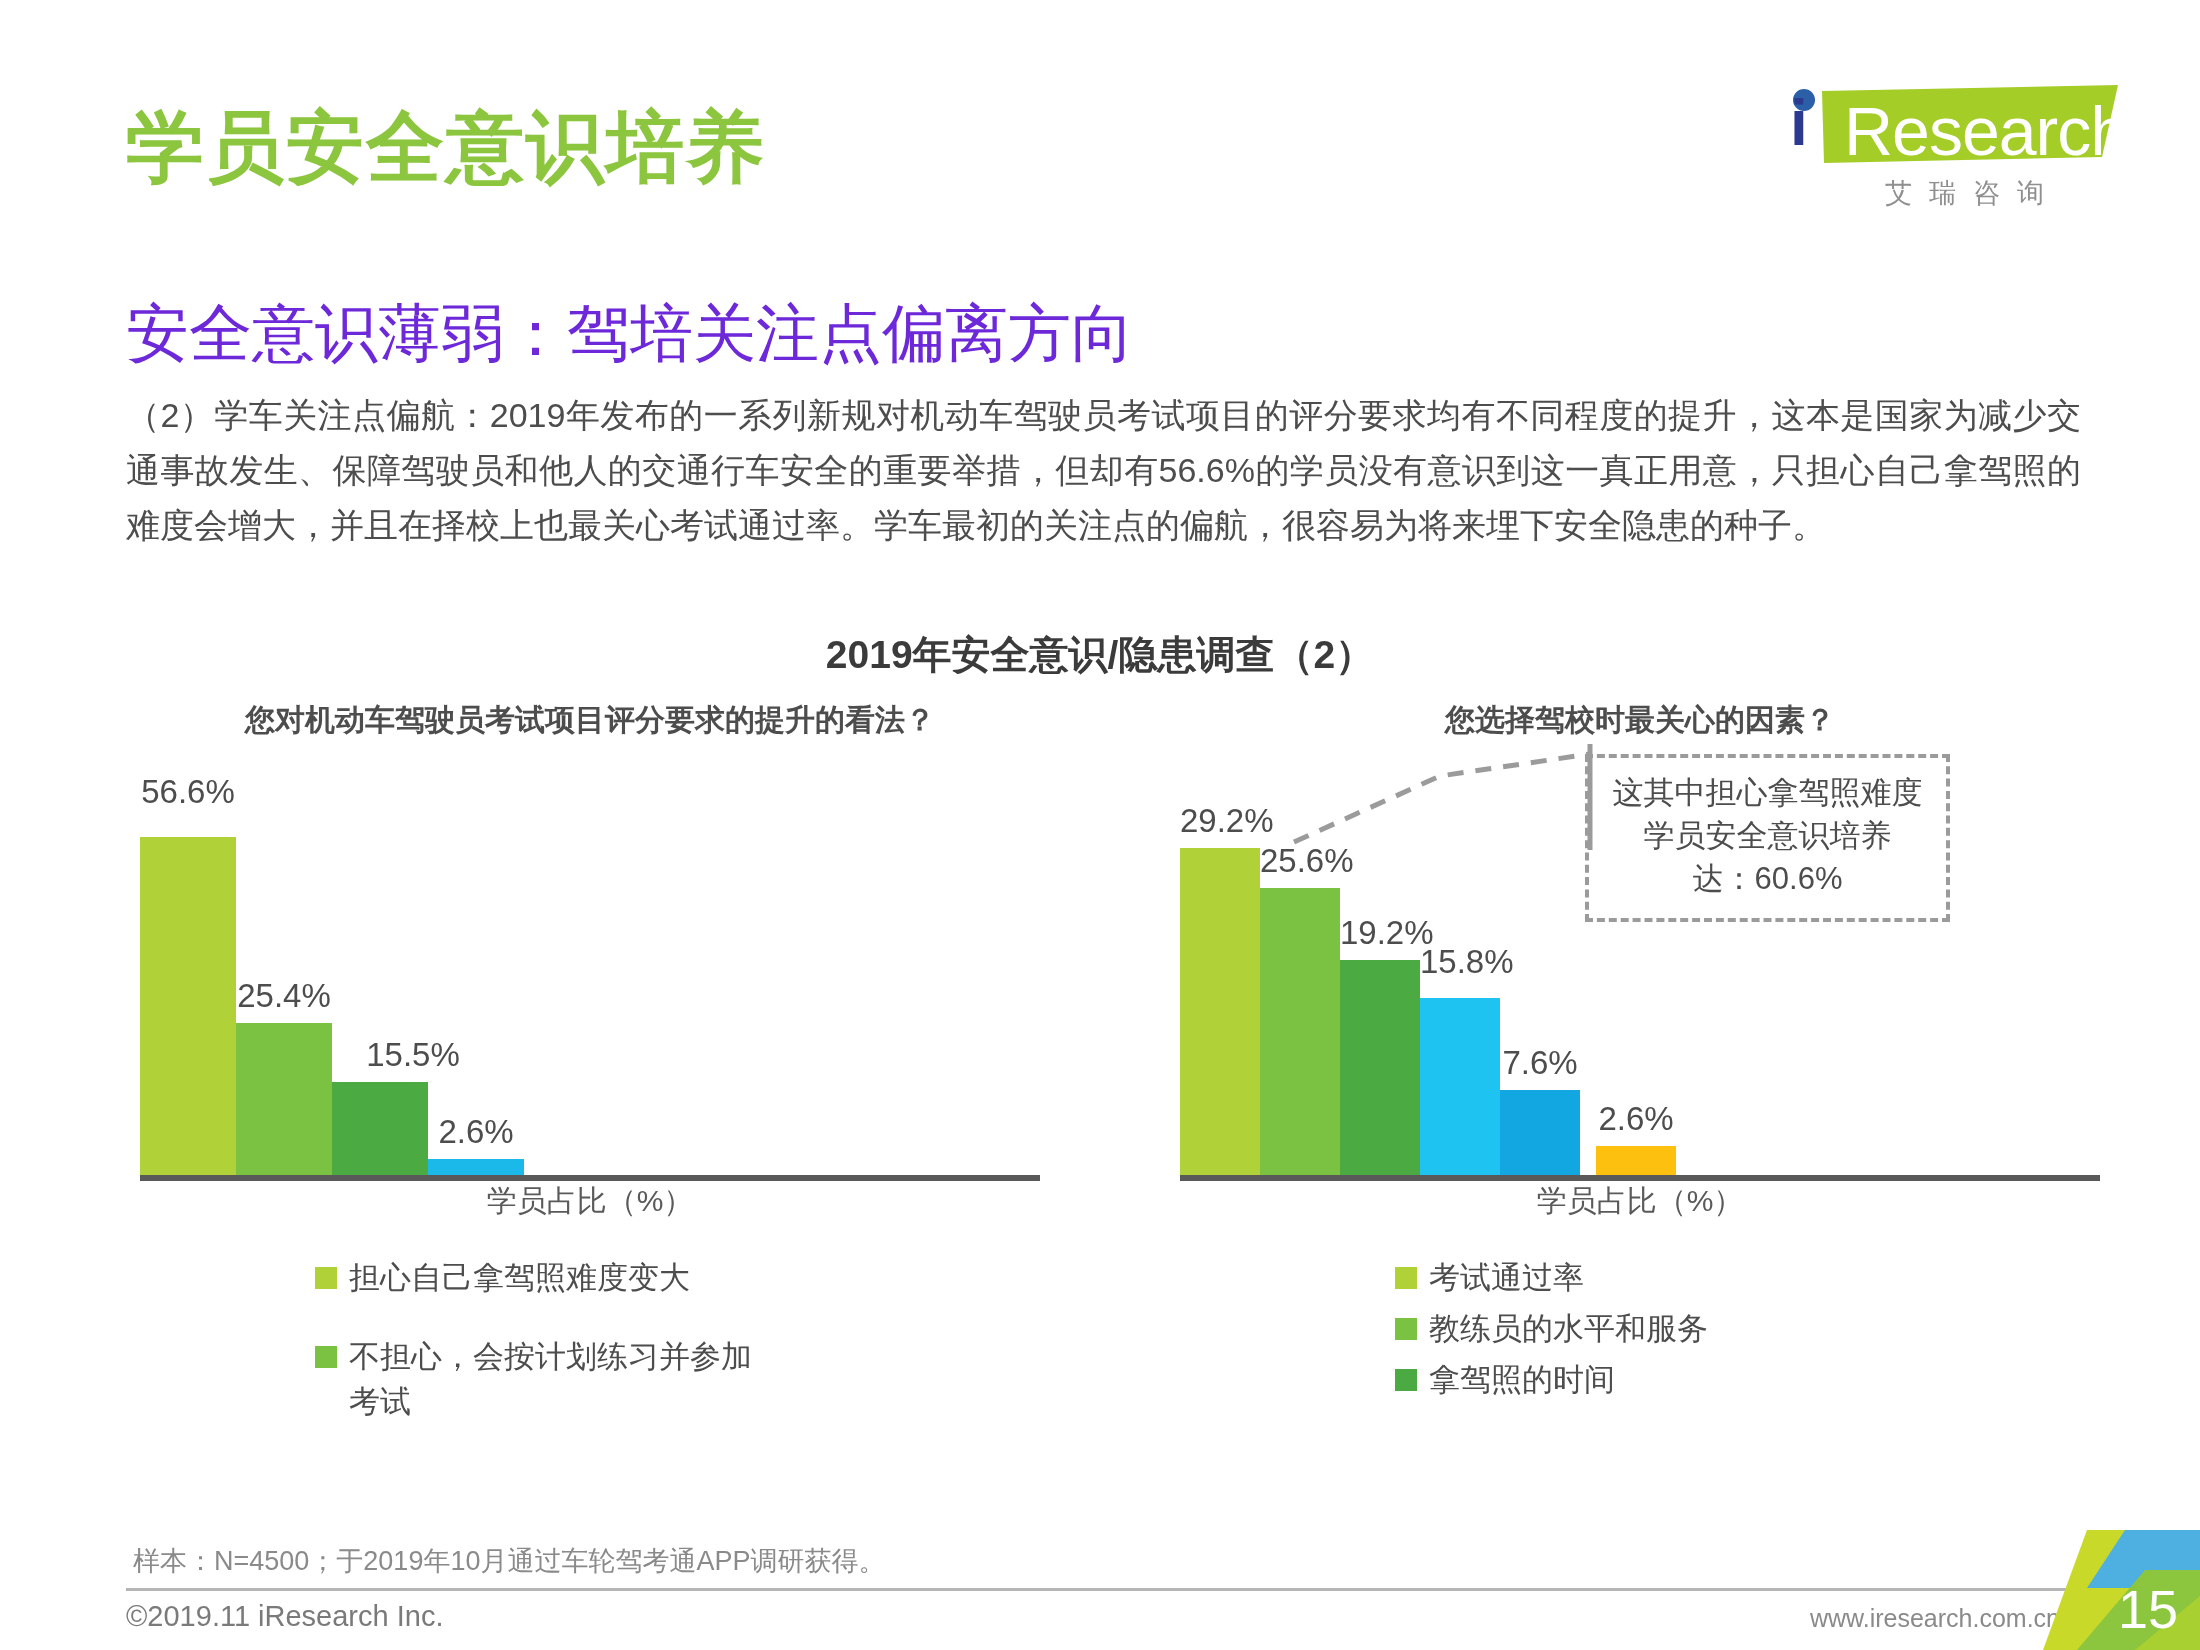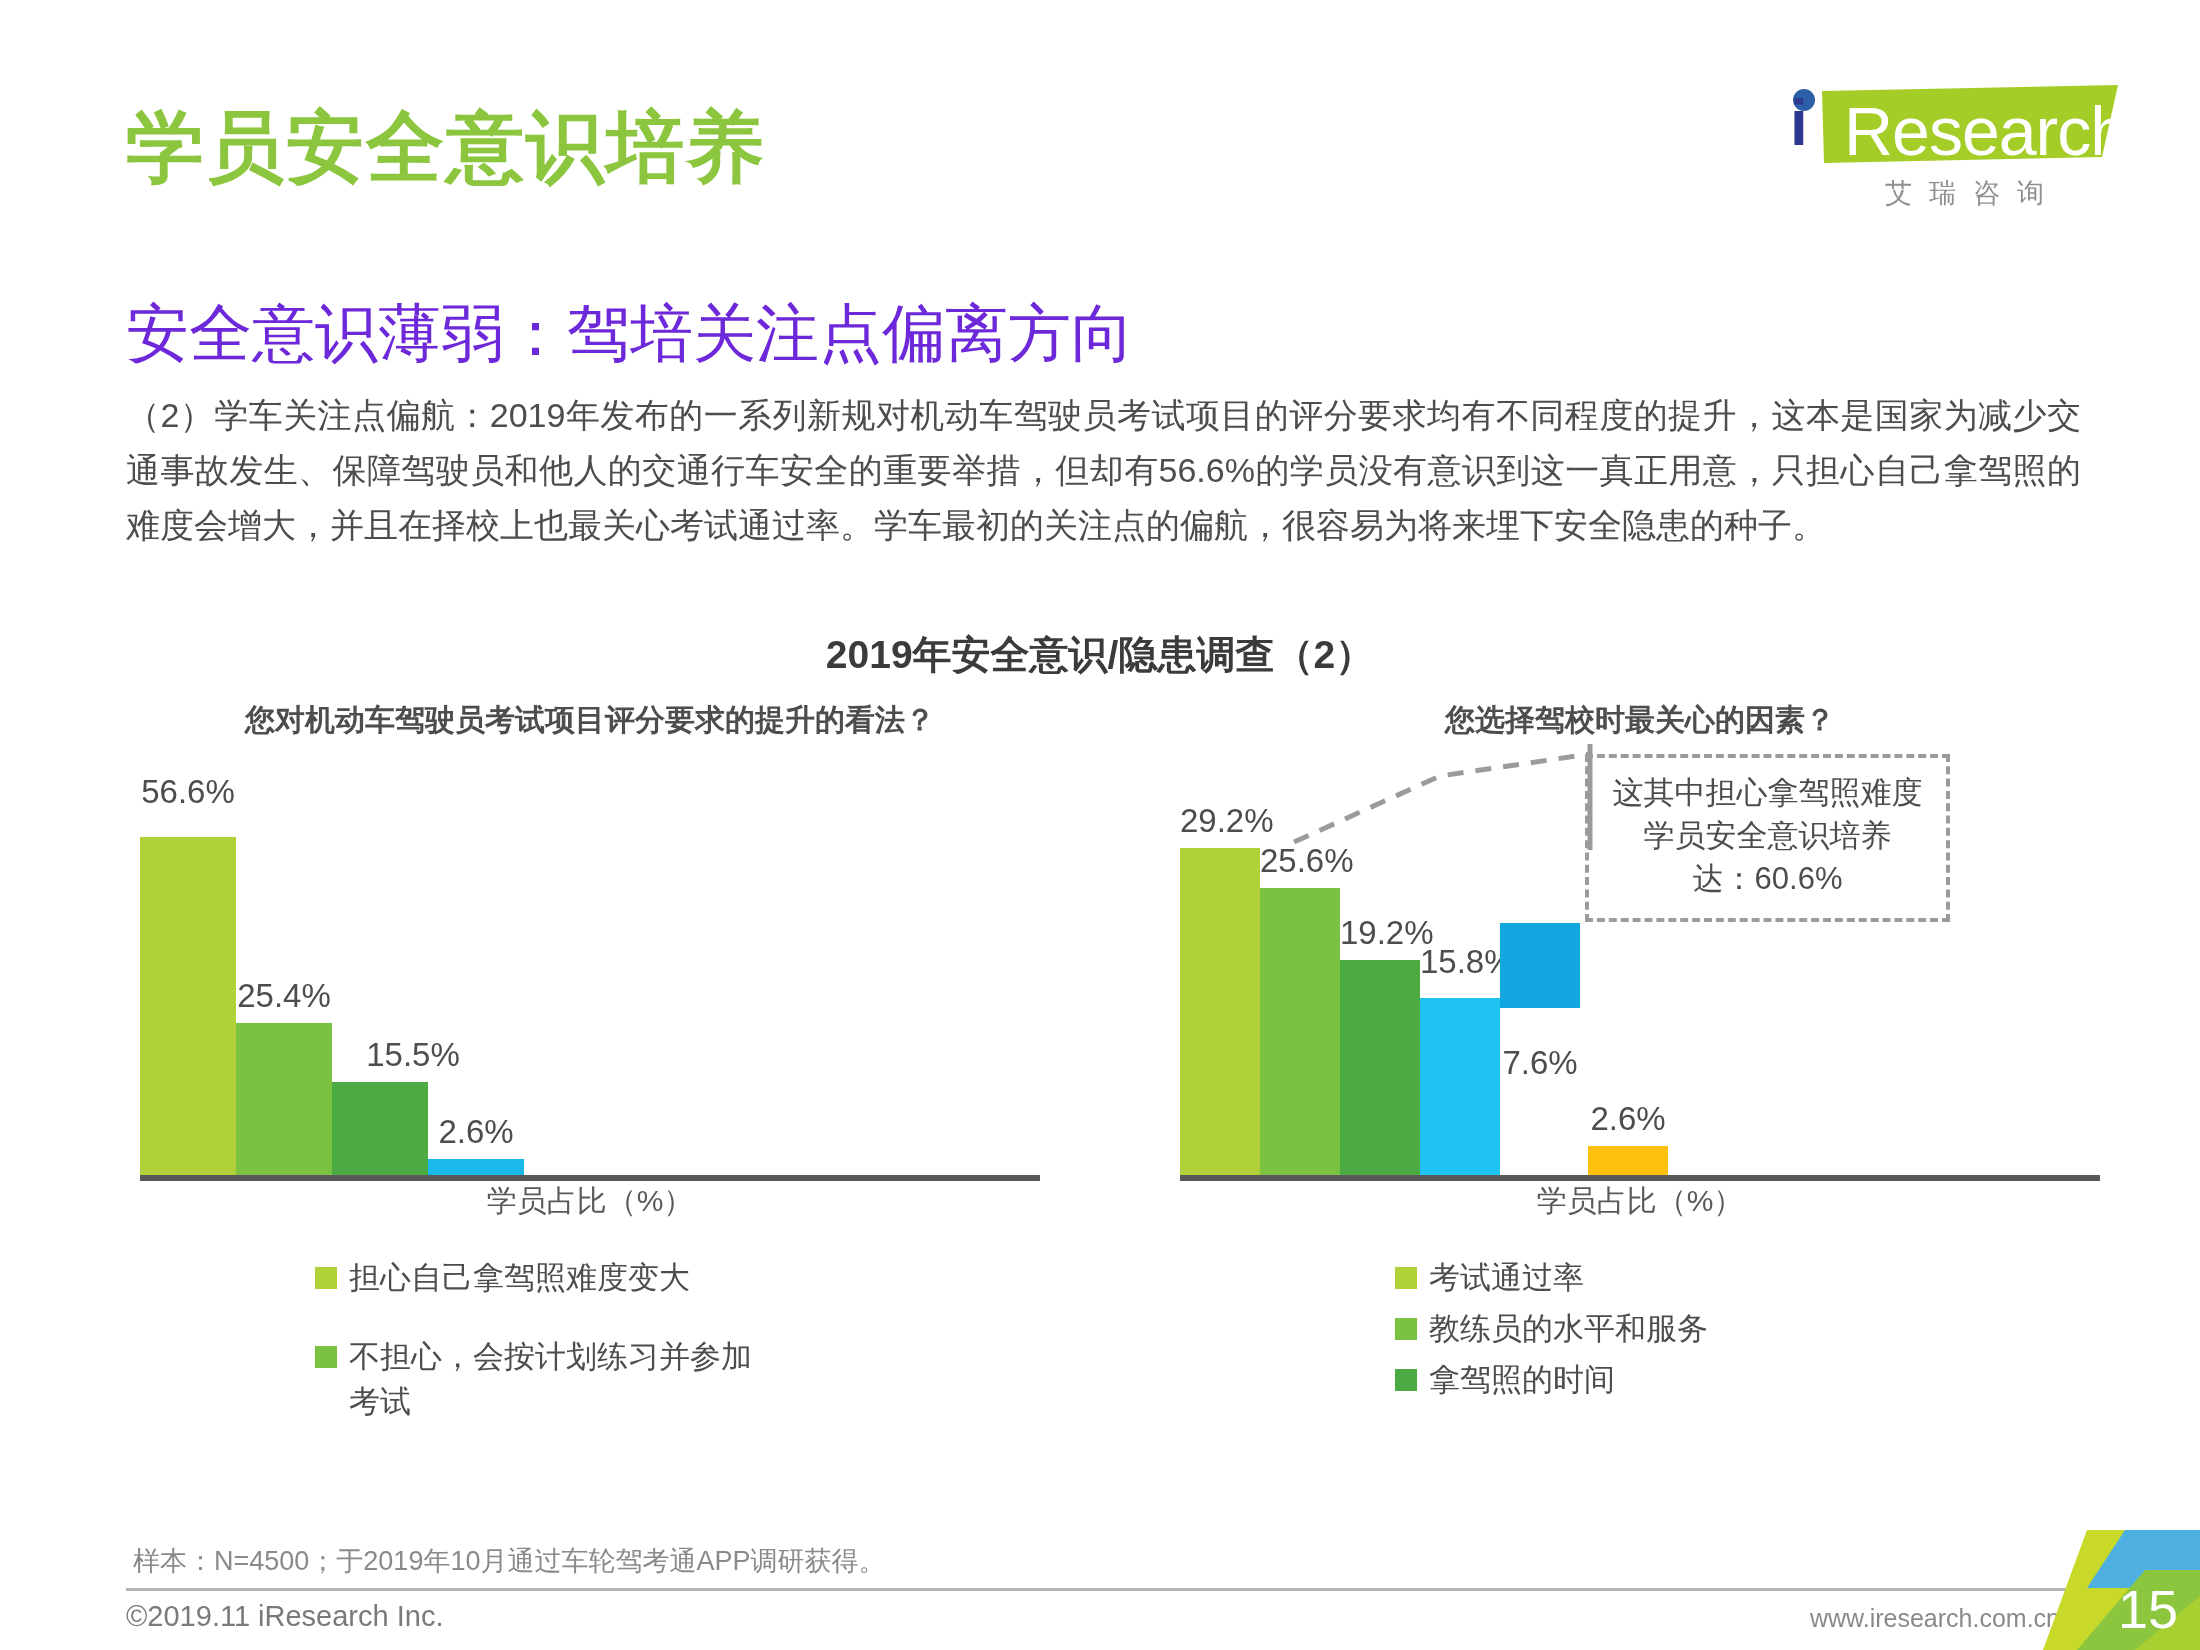--- a/index.html
+++ b/index.html
@@ -194,21 +194,21 @@
             <div class="bar-rect" style="height: 287px; background: rgb(124, 194, 66);"></div>
           </div>
           <div class="bar-col" style="width: 80px; margin-right: 0px;">
             <div class="bar-val" style="bottom: 223px;">19.2%</div>
             <div class="bar-rect" style="height: 215px; background: rgb(76, 170, 67);"></div>
           </div>
           <div class="bar-col" style="width: 80px; margin-right: 0px;">
             <div class="bar-val" style="bottom: 194px;">15.8%</div>
             <div class="bar-rect" style="height: 177px; background: rgb(31, 195, 242);"></div>
           </div>
-          <div class="bar-col" style="width: 80px; margin-right: 8px; justify-content: center;">
+          <div class="bar-col" style="width: 80px; margin-right: 16px;">
             <div class="bar-val" style="bottom: 93px;">7.6%</div>
             <div class="bar-rect" style="height: 85px; background: rgb(18, 167, 224);"></div>
           </div>
           <div class="bar-col" style="width: 80px; margin-right: 0px;">
             <div class="bar-val" style="bottom: 37px;">2.6%</div>
             <div class="bar-rect" style="height: 29px; background: rgb(253, 192, 15);"></div>
           </div>
         </div>
       <div class="axis-line"></div>
     </div>

